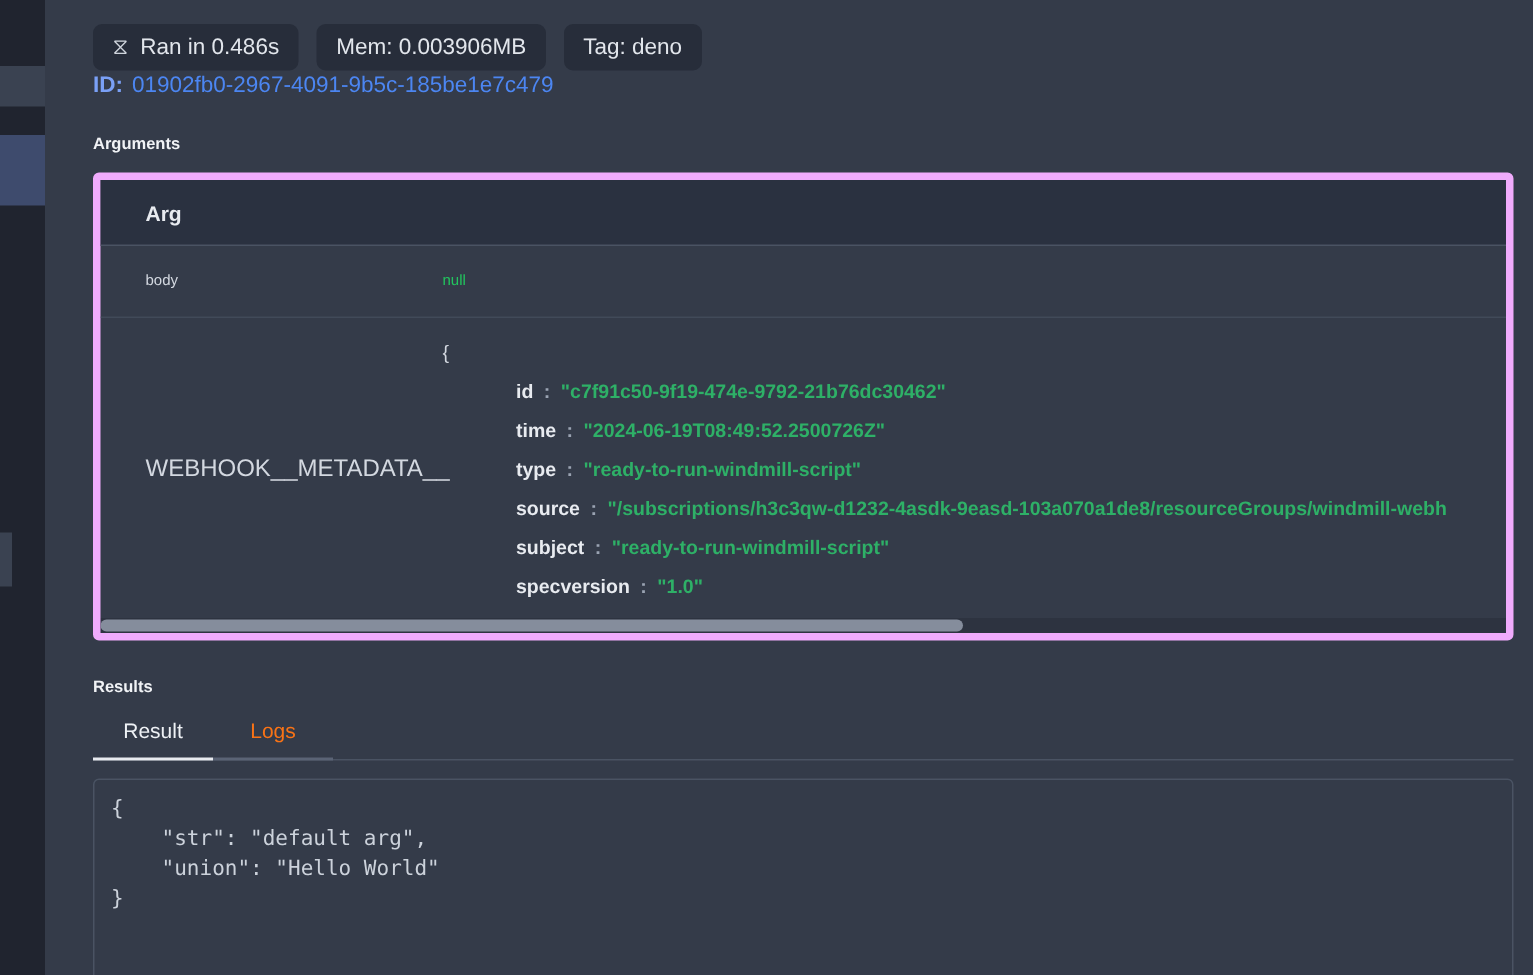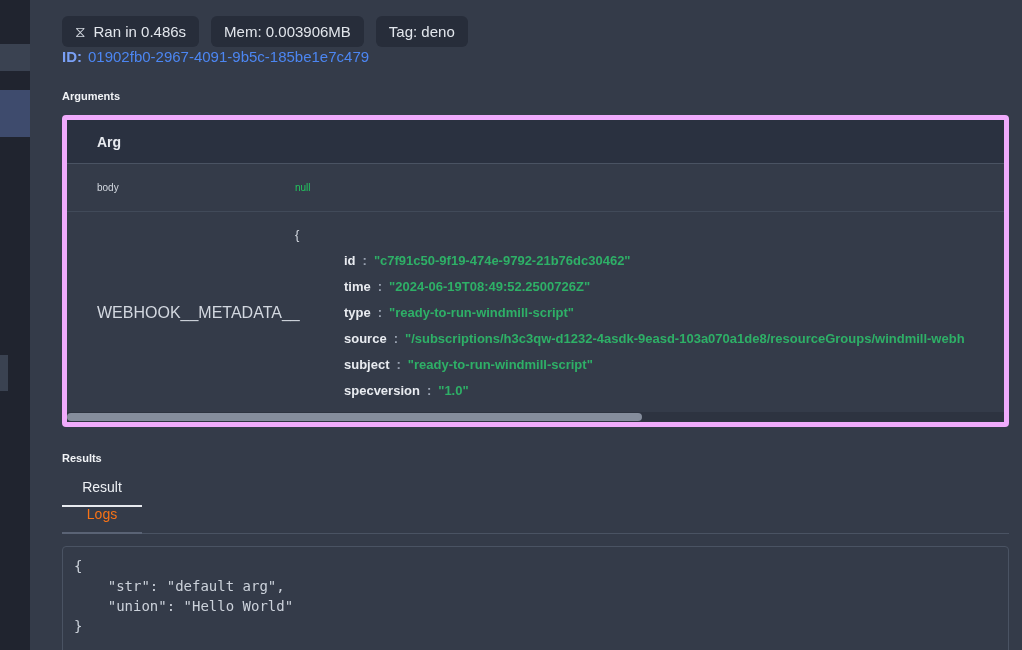--- a/index.html
+++ b/index.html
@@ -76,21 +76,20 @@
   }
   .scroll-thumb {
     position:absolute; left:0; top:1px; height:8px; width:575px;
     background:#858d9c; border-radius:4px; cursor:pointer;
   }
 
   
   .tabs {
     margin-top:15px; display:flex;
     border-bottom:1px solid #4a5363;
-    flex-direction:column;
   }
   .tab {
     width:80px; text-align:center; padding-bottom:11px;
     font-size:14px; cursor:pointer; position:relative; color:#f97316;
   }
   .tab.active { color:#eef1f5; }
   .tab.active::after {
     content:""; position:absolute; left:0; right:0; bottom:-1px;
     height:2px; background:#e7eaef;
   }

